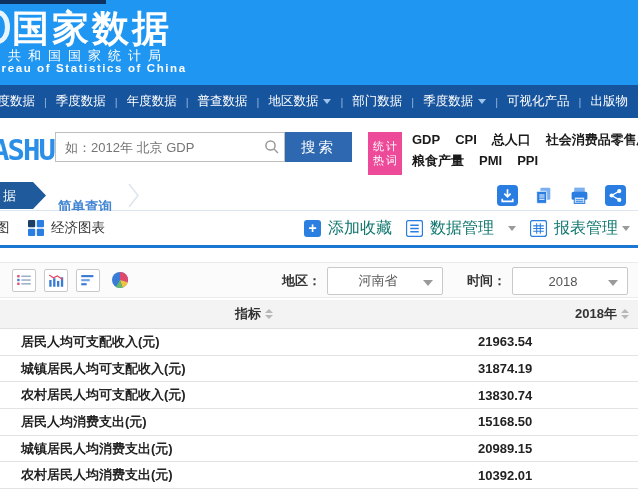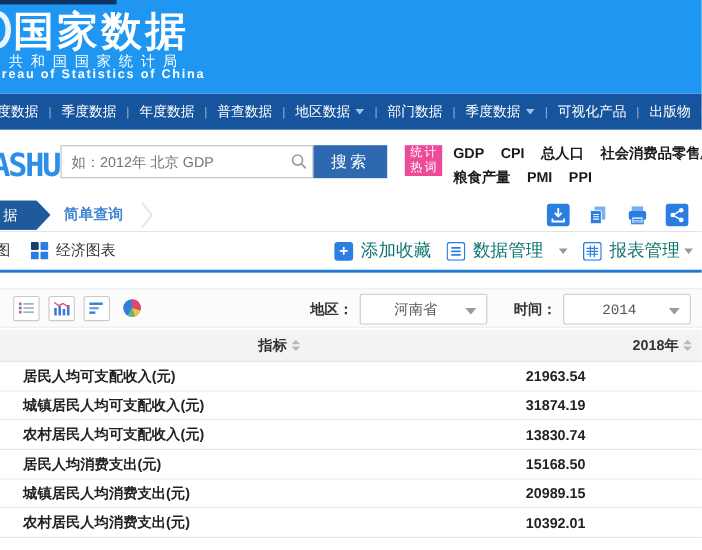--- a/index.html
+++ b/index.html
@@ -31,33 +31,33 @@
   .search-row { position:relative; height:62px; background:#fff; }
   .dashu-logo { position:absolute; left:-8px; top:15px; color:#2b8fe8;
     font-family:"DejaVu Sans Mono",monospace; font-weight:bold; font-size:29px; letter-spacing:-2px; }
   .search-box { position:absolute; left:55px; top:14px; width:230px; height:30px;
     border:1px solid #bfbfbf; display:flex; align-items:center; }
   .search-box input { flex:1; border:none; outline:none; font-size:13px; padding-left:9px;
     color:#a16207; background:transparent; font-family:inherit; }
   .mag { width:24px; display:flex; align-items:center; justify-content:center; cursor:pointer; }
   .search-btn { position:absolute; left:285px; top:14px; width:67px; height:30px;
     background:#2d68b0; color:#fff; border:none; font-size:14.5px; letter-spacing:3px; cursor:pointer; }
-  .hot-badge { position:absolute; left:368px; top:14px; width:34px; height:28px;
+  .hot-badge { position:absolute; left:368px; top:14px; width:34px; height:43px;
     background:#ee4a9a; color:#fff; font-size:11px; line-height:13.5px; text-align:center;
     display:flex; flex-direction:column; justify-content:center; letter-spacing:2px; padding-left:2px; }
   .hot-words { position:absolute; left:412px; top:11px; font-size:13px; color:#1a1a1a; font-weight:bold; }
   .hot-line { line-height:21px; white-space:nowrap; }
   .hot-line span { margin-right:15px; cursor:pointer; }
 
   
   .bc-row { position:relative; height:31px; background:#fff; border-bottom:1px solid #dde6f0; }
   .bc-tab { position:absolute; left:0; top:2px; width:46px; height:27px; background:#1e5a9c;
     color:#fff; font-size:13px; line-height:27px; padding-left:3px; cursor:pointer;
     clip-path:polygon(0 0,33px 0,46px 50%,33px 100%,0 100%); }
-  .bc-current { position:absolute; left:58px; top:0; line-height:30px; color:#4285d3;
+  .bc-current { position:absolute; left:58px; top:12px; line-height:30px; color:#4285d3;
     font-size:13.5px; font-weight:bold; cursor:pointer; }
   .bc-chevron { position:absolute; left:128px; top:3px; }
   .action-icons { position:absolute; right:12px; top:5px; display:flex; gap:15px; }
   .action-icons .ic { width:21px; height:21px; cursor:pointer; }
 
   
   .tabs-row { position:relative; height:34px; background:#fff; }
   .cut-label { position:absolute; left:-4px; top:0; line-height:34px; font-size:13.5px; color:#333; cursor:pointer; }
   .grid-icon { position:absolute; left:28px; top:9px; width:16px; height:16px; }
   .tab-label { position:absolute; left:51px; top:0; line-height:34px; font-size:13.5px; color:#333; cursor:pointer; }
@@ -78,21 +78,21 @@
     border-top:1px solid #ebebeb; border-bottom:1px solid #ebebeb;
     display:flex; align-items:center; }
   .view-icons { display:flex; gap:8px; margin-left:12px; }
   .vbox { width:24px; height:23px; background:#fff; border:1px solid #c9c9c9; border-radius:2px;
     display:flex; align-items:center; justify-content:center; cursor:pointer; }
   .vbox.noborder { border-color:transparent; background:transparent; }
   .filter-right { position:absolute; right:10px; top:0; height:36px; display:flex; align-items:center; }
   .f-label { font-size:13px; font-weight:bold; color:#333; margin-right:6px; }
   .dropdown { width:116px; height:28px; border:1px solid #c9c9c9; background:#fff; border-radius:2px;
     display:flex; align-items:center; justify-content:center; position:relative;
-    font-size:13px; color:#555; cursor:pointer; margin-right:24px;font-family:Liberation Mono, monospace; }
+    font-size:13px; color:#555; cursor:pointer; margin-right:24px; }
   .dropdown.last { margin-right:0; }
   .dd-caret { position:absolute; right:9px; top:12px; width:0; height:0;
     border-left:5px solid transparent; border-right:5px solid transparent; border-top:6px solid #9a9a9a; }
 
   
   .tbl { width:638px; }
   .tbl-head { height:29px; background:#f3f3f3; border-bottom:1px solid #e0e0e0;
     display:flex; align-items:center; font-size:13px; font-weight:bold; color:#333;padding-left:24px; }
   .col-ind { width:478px; display:flex; align-items:center; justify-content:center; cursor:pointer; }
   .col-val { width:160px; display:flex; align-items:center; justify-content:flex-end;
@@ -303,21 +303,21 @@
     </span>
   </div>
   <div class="filter-right">
     <span class="f-label">地区：</span>
     <div class="dropdown">
       <span style="margin-right:14px;">河南省</span>
       <i class="dd-caret"></i>
     </div>
     <span class="f-label">时间：</span>
     <div class="dropdown last">
-      <span style="margin-right:14px;">2014</span>
+      <span style="margin-right:14px;">2018</span>
       <i class="dd-caret"></i>
     </div>
   </div>
 </div>
 <div style="height:2px;background:#fff;"></div>
 
 <div class="tbl">
   <div class="tbl-head">
     <div class="col-ind">
       <span>指标</span>

